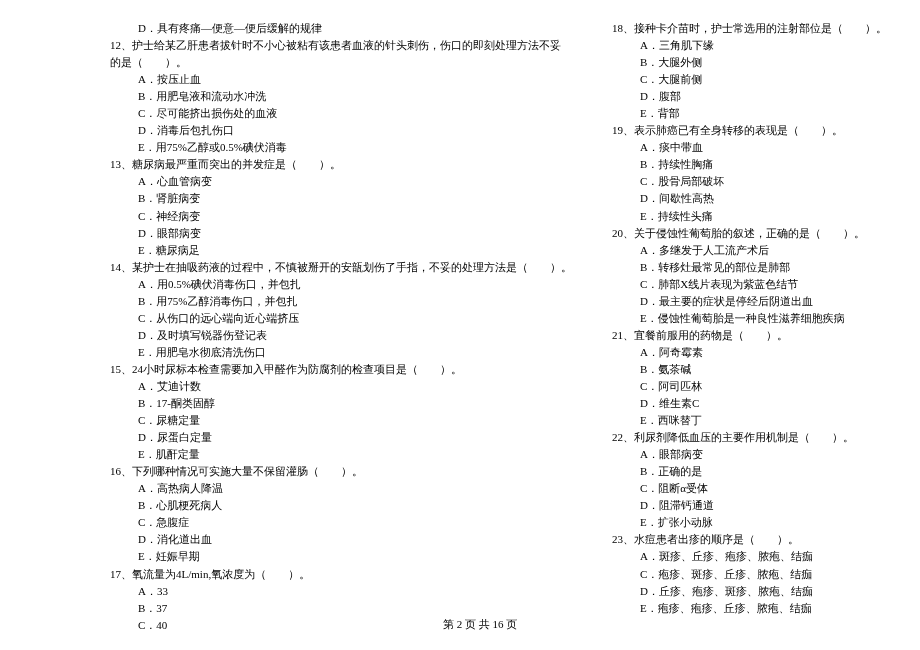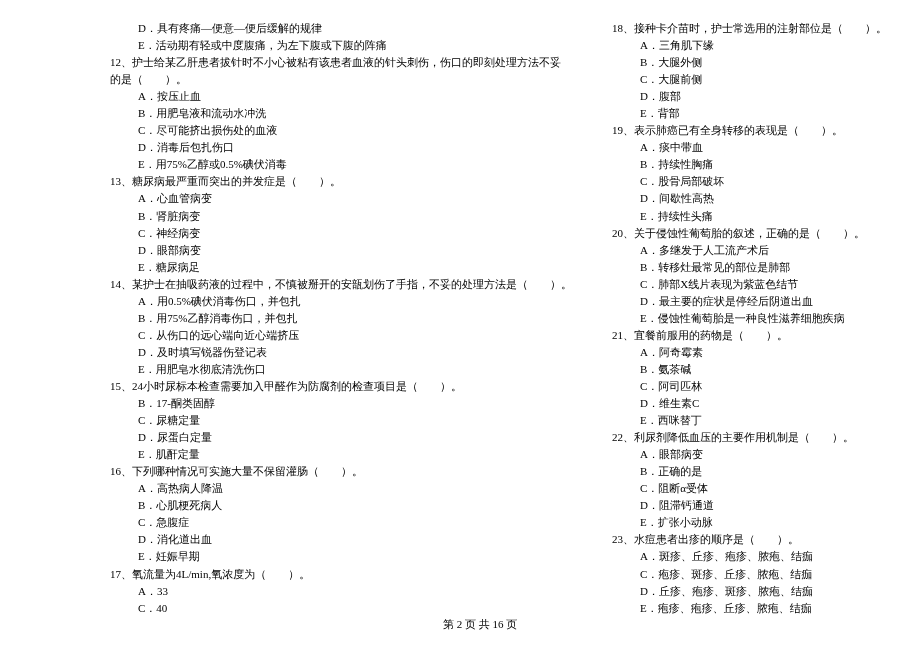--- a/index.html
+++ b/index.html
@@ -36,53 +36,54 @@
       font-size: 11px;
       margin-left: 20px;
     }
   </style>
 </head>
 <body>
 
 <div class="page">
   <div class="col col-left">
     <div class="line opt">D．具有疼痛—便意—便后缓解的规律</div>
-    <div class="line opt">E．活动期有轻或中度腹痛，为左下腹或下腹的阵痛</div>
     <div class="line q">12、护士给某乙肝患者拔针时不小心被粘有该患者血液的针头刺伤，伤口的即刻处理方法不妥</div>
     <div class="line q opt2">的是（　　）。</div>
     <div class="line opt">A．按压止血</div>
     <div class="line opt">B．用肥皂液和流动水冲洗</div>
     <div class="line opt">C．尽可能挤出损伤处的血液</div>
     <div class="line opt">D．消毒后包扎伤口</div>
     <div class="line opt">E．用75%乙醇或0.5%碘伏消毒</div>
     <div class="line q">13、糖尿病最严重而突出的并发症是（　　）。</div>
     <div class="line opt">A．心血管病变</div>
     <div class="line opt">B．肾脏病变</div>
     <div class="line opt">C．神经病变</div>
     <div class="line opt">D．眼部病变</div>
     <div class="line opt">E．糖尿病足</div>
     <div class="line q">14、某护士在抽吸药液的过程中，不慎被掰开的安瓿划伤了手指，不妥的处理方法是（　　）。</div>
     <div class="line opt">A．用0.5%碘伏消毒伤口，并包扎</div>
     <div class="line opt">B．用75%乙醇消毒伤口，并包扎</div>
     <div class="line opt">C．从伤口的远心端向近心端挤压</div>
     <div class="line opt">D．及时填写锐器伤登记表</div>
     <div class="line opt">E．用肥皂水彻底清洗伤口</div>
     <div class="line q">15、24小时尿标本检查需要加入甲醛作为防腐剂的检查项目是（　　）。</div>
+    <div class="line opt">A．艾迪计数</div>
     <div class="line opt">B．17-酮类固醇</div>
     <div class="line opt">C．尿糖定量</div>
     <div class="line opt">D．尿蛋白定量</div>
     <div class="line opt">E．肌酐定量</div>
     <div class="line q">16、下列哪种情况可实施大量不保留灌肠（　　）。</div>
     <div class="line opt">A．高热病人降温</div>
     <div class="line opt">B．心肌梗死病人</div>
     <div class="line opt">C．急腹症</div>
     <div class="line opt">D．消化道出血</div>
     <div class="line opt">E．妊娠早期</div>
     <div class="line q">17、氧流量为4L/min,氧浓度为（　　）。</div>
     <div class="line opt">A．33</div>
+    <div class="line opt">B．37</div>
     <div class="line opt">C．40</div>
 
   </div>
 
   <div class="col col-right">
     <div class="line q">18、接种卡介苗时，护士常选用的注射部位是（　　）。</div>
     <div class="line opt">A．三角肌下缘</div>
     <div class="line opt">B．大腿外侧</div>
     <div class="line opt">C．大腿前侧</div>
     <div class="line opt">D．腹部</div>

